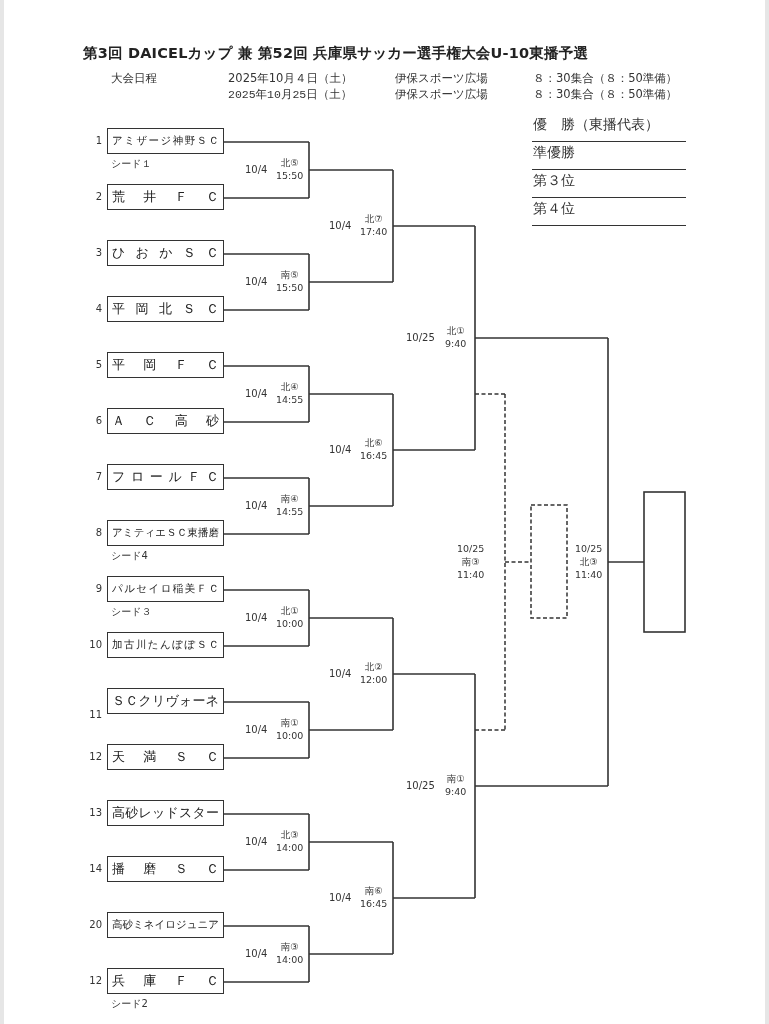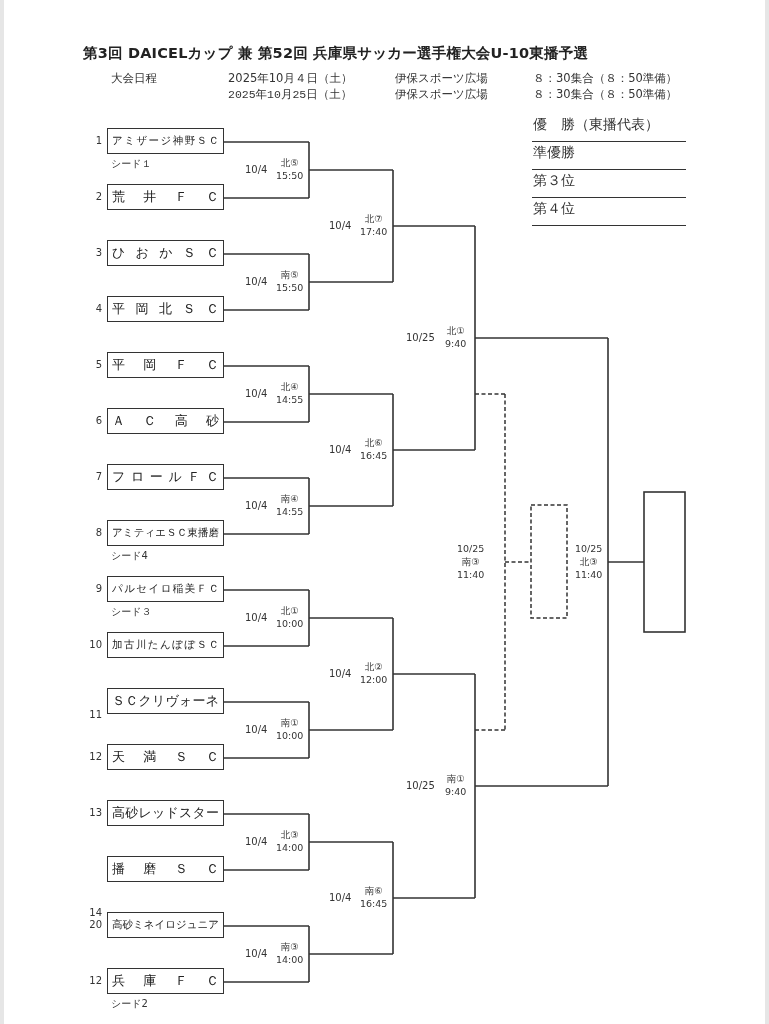--- a/index.html
+++ b/index.html
@@ -254,21 +254,21 @@
         <i style="font-style: normal;">高</i>
         <i style="font-style: normal;">砂</i>
         <i style="font-style: normal;">レ</i>
         <i style="font-style: normal;">ッ</i>
         <i style="font-style: normal;">ド</i>
         <i style="font-style: normal;">ス</i>
         <i style="font-style: normal;">タ</i>
         <i style="font-style: normal;">ー</i>
       </span>
     </div>
-    <div class="seed-no" style="top: 863px; margin-top: 44px;">14</div>
+    <div class="seed-no" style="top: 863px;">14</div>
     <div class="team-box" style="top: 856px;">
       <span>
         <i style="font-style: normal;">播</i>
         <i style="font-style: normal;">磨</i>
         <i style="font-style: normal;">Ｓ</i>
         <i style="font-style: normal;">Ｃ</i>
       </span>
     </div>
     <div class="seed-no" style="top: 919px;">20</div>
     <div class="team-box small" style="top: 912px;">

